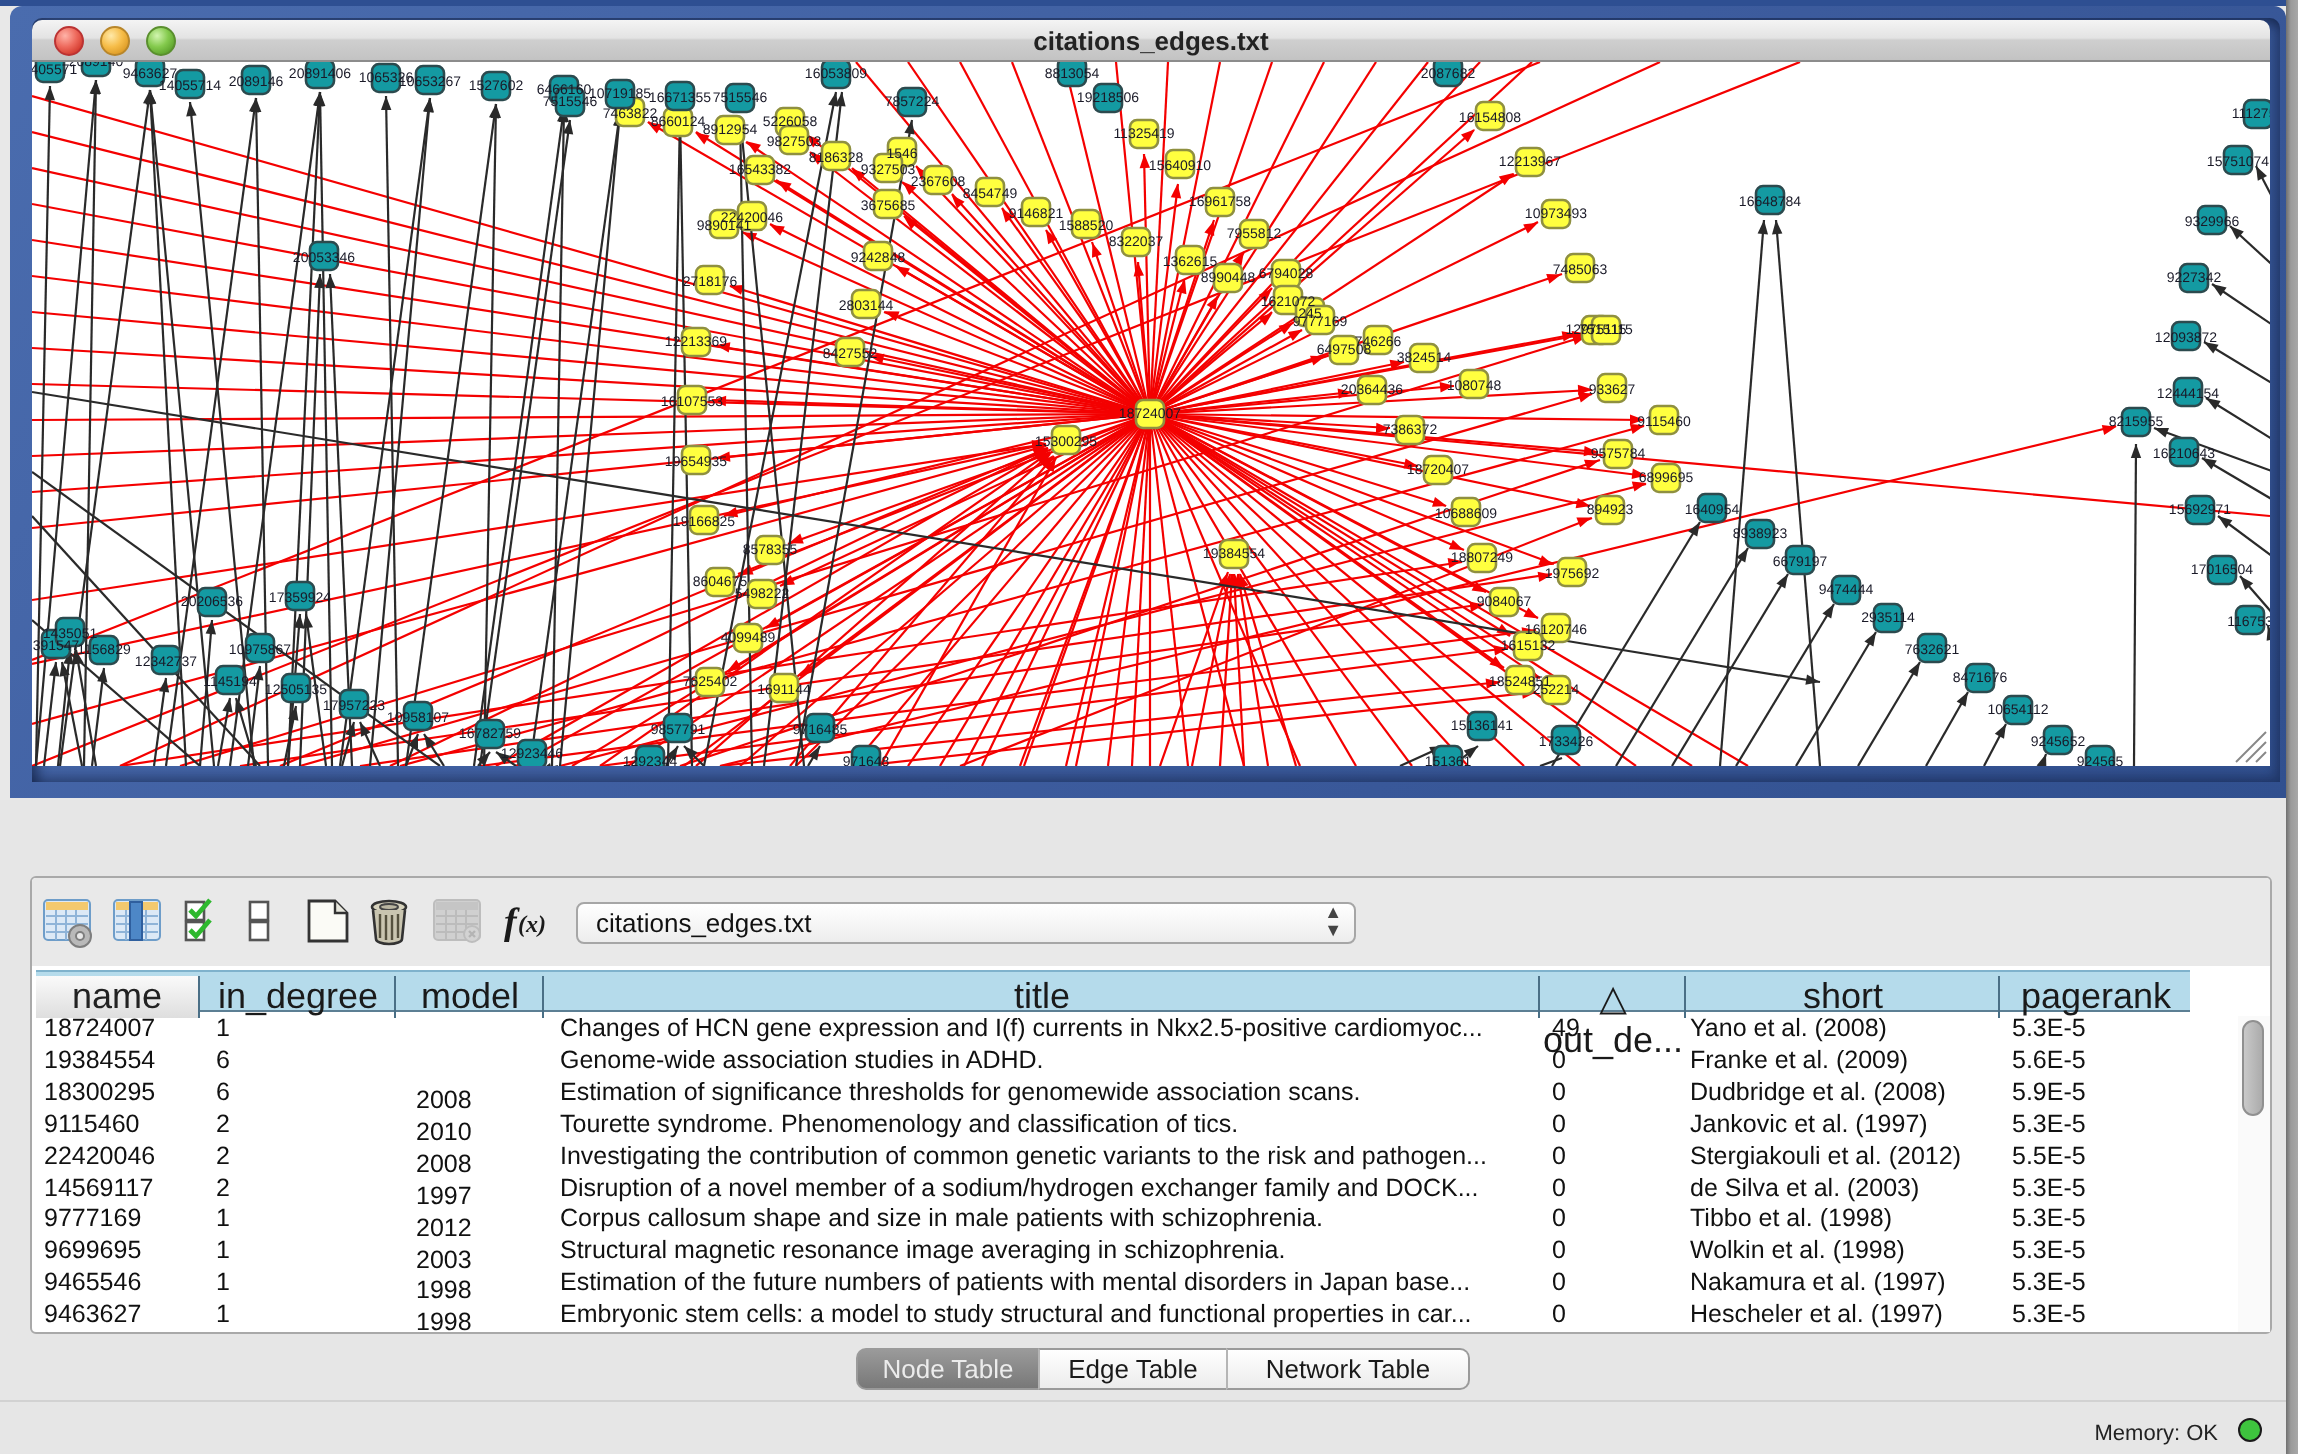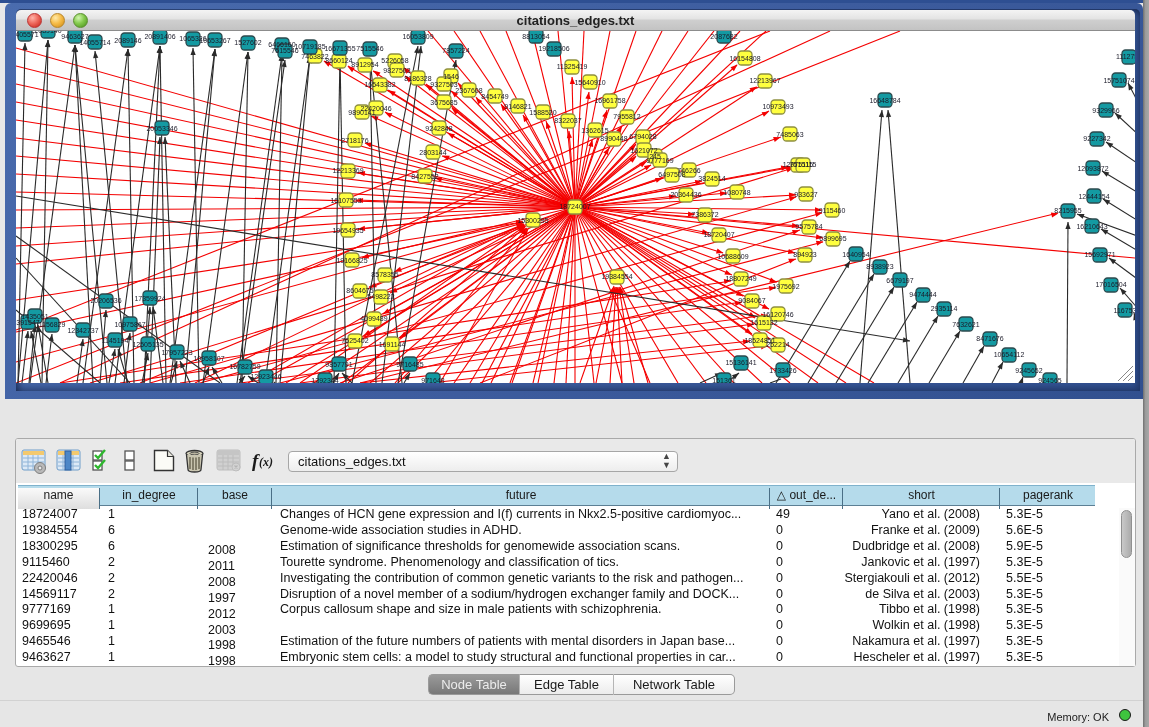--- a/index.html
+++ b/index.html
@@ -36,32 +36,32 @@
    border:1px solid #a9a9a9; border-radius:3px; }
 #toolbar { left:16px; top:439px; width:1119px; height:44px; background:#e9e9e9;
    border-radius:2px 2px 0 0; }
 #combo { left:288px; top:451px; width:390px; height:21px; background:linear-gradient(#fff,#ededed);
    border:1px solid #a6a6a6; border-radius:4px; font-size:13px; color:#111; line-height:19px;
    padding-left:9px; }
 #combo .stp { position:absolute; right:6px; top:0px; font-size:9px; color:#444; line-height:9px; }
 
 
 #thead { left:18px; top:485px; width:1077px; height:21px; background:#b5dbeb;
-   border-top:1px solid #7fb2cc; border-bottom:1px solid #5c7f94; font-size:12px; color:#1a1a1a; }
+   border-top:1px solid #7fb2cc; border-bottom:1px solid #5c7f94; font-size:18px; color:#1a1a1a; }
 #thead span { position:absolute; top:2px; text-align:center; border-right:1px solid #4a6f86; height:21px; }
 #tbody { left:18px; top:507px; width:1077px; height:160px; overflow:hidden;
    font-size:12.5px; color:#111; }
 .trow { position:absolute; left:0; width:1077px; height:16px; line-height:15.5px; white-space:nowrap; }
 .trow span { position:absolute; top:0; overflow:hidden; }
 .c0 { left:4px;  width:78px; }
 .c1 { left:90px; width:100px; }
 .c2 { left:190px; width:80px;margin-top:36px; }
 .c3 { left:262px; width:492px; }
 .c4 { left:758px; width:72px; }
-.c5 { left:807px; width:155px; text-align:right; }
+.c5 { left:827px; width:155px; text-align:left; }
 .c6 { left:988px; width:88px; }
 
 
 #sbar { left:1119px; top:508px; width:16px; height:158px; background:#fafafa; }
 #sbar .thumb { position:absolute; left:2px; top:2px; width:11px; height:48px;
    background:linear-gradient(90deg,#c9c9c9,#ababab); border:1px solid #909090; border-radius:6px; }
 
 
 #tabs { left:428px; top:674px; height:21px; font-size:13px; }
 #tabs .seg { position:absolute; top:0; height:21px; line-height:20px; text-align:center;
@@ -853,40 +853,40 @@
         <text x="0" y="18" font-family="Liberation Serif, serif" font-style="italic" font-weight="bold" font-size="19">f</text>
         <text x="7" y="17" font-family="Liberation Serif, serif" font-style="italic" font-weight="bold" font-size="12">(x)</text>
       </g>
     </svg>
   </div>
   <div class="abs" id="combo">citations_edges.txt<span class="stp">▲<br>▼</span></div>
 
   <div class="abs" id="thead">
     <span style="left:0;width:82px;background:linear-gradient(#fafafa,#dedede);color:#222;">name</span>
     <span style="left:83px;width:97px;">in_degree</span>
-    <span style="left:181px;width:73px;">base</span>
-    <span style="left:255px;width:497px;">future</span>
+    <span style="left:181px;width:73px;">model</span>
+    <span style="left:255px;width:497px;">title</span>
     <span style="left:753px;width:72px;">△ out_de...</span>
     <span style="left:826px;width:156px;">short</span>
     <span style="left:983px;width:94px;border-right:none;">pagerank</span>
   </div>
   <div class="abs" id="tbody">
 <div class="trow" style="top:0.0px">
 <span class="c0">18724007</span>
         <span class="c1">1</span>
         <span class="c2">2008</span>
         <span class="c3">Changes of HCN gene expression and I(f) currents in Nkx2.5-positive cardiomyoc...</span>
         <span class="c4">49</span>
         <span class="c5">Yano et al. (2008)</span>
         <span class="c6">5.3E-5</span>
       </div>
 <div class="trow" style="top:15.9px">
 <span class="c0">19384554</span>
         <span class="c1">6</span>
-        <span class="c2">2011</span>
+        <span class="c2">2010</span>
         <span class="c3">Genome-wide association studies in ADHD.</span>
         <span class="c4">0</span>
         <span class="c5">Franke et al. (2009)</span>
         <span class="c6">5.6E-5</span>
       </div>
 <div class="trow" style="top:31.8px">
 <span class="c0">18300295</span>
         <span class="c1">6</span>
         <span class="c2">2008</span>
         <span class="c3">Estimation of significance thresholds for genomewide association scans.</span>
@@ -927,20 +927,21 @@
         <span class="c2">1998</span>
         <span class="c3">Corpus callosum shape and size in male patients with schizophrenia.</span>
         <span class="c4">0</span>
         <span class="c5">Tibbo et al. (1998)</span>
         <span class="c6">5.3E-5</span>
       </div>
 <div class="trow" style="top:111.3px">
 <span class="c0">9699695</span>
         <span class="c1">1</span>
         <span class="c2">1998</span>
+        <span class="c3">Structural magnetic resonance image averaging in schizophrenia.</span>
         <span class="c4">0</span>
         <span class="c5">Wolkin et al. (1998)</span>
         <span class="c6">5.3E-5</span>
       </div>
 <div class="trow" style="top:127.2px">
 <span class="c0">9465546</span>
         <span class="c1">1</span>
         <span class="c2">1997</span>
         <span class="c3">Estimation of the future numbers of patients with mental disorders in Japan base...</span>
         <span class="c4">0</span>

